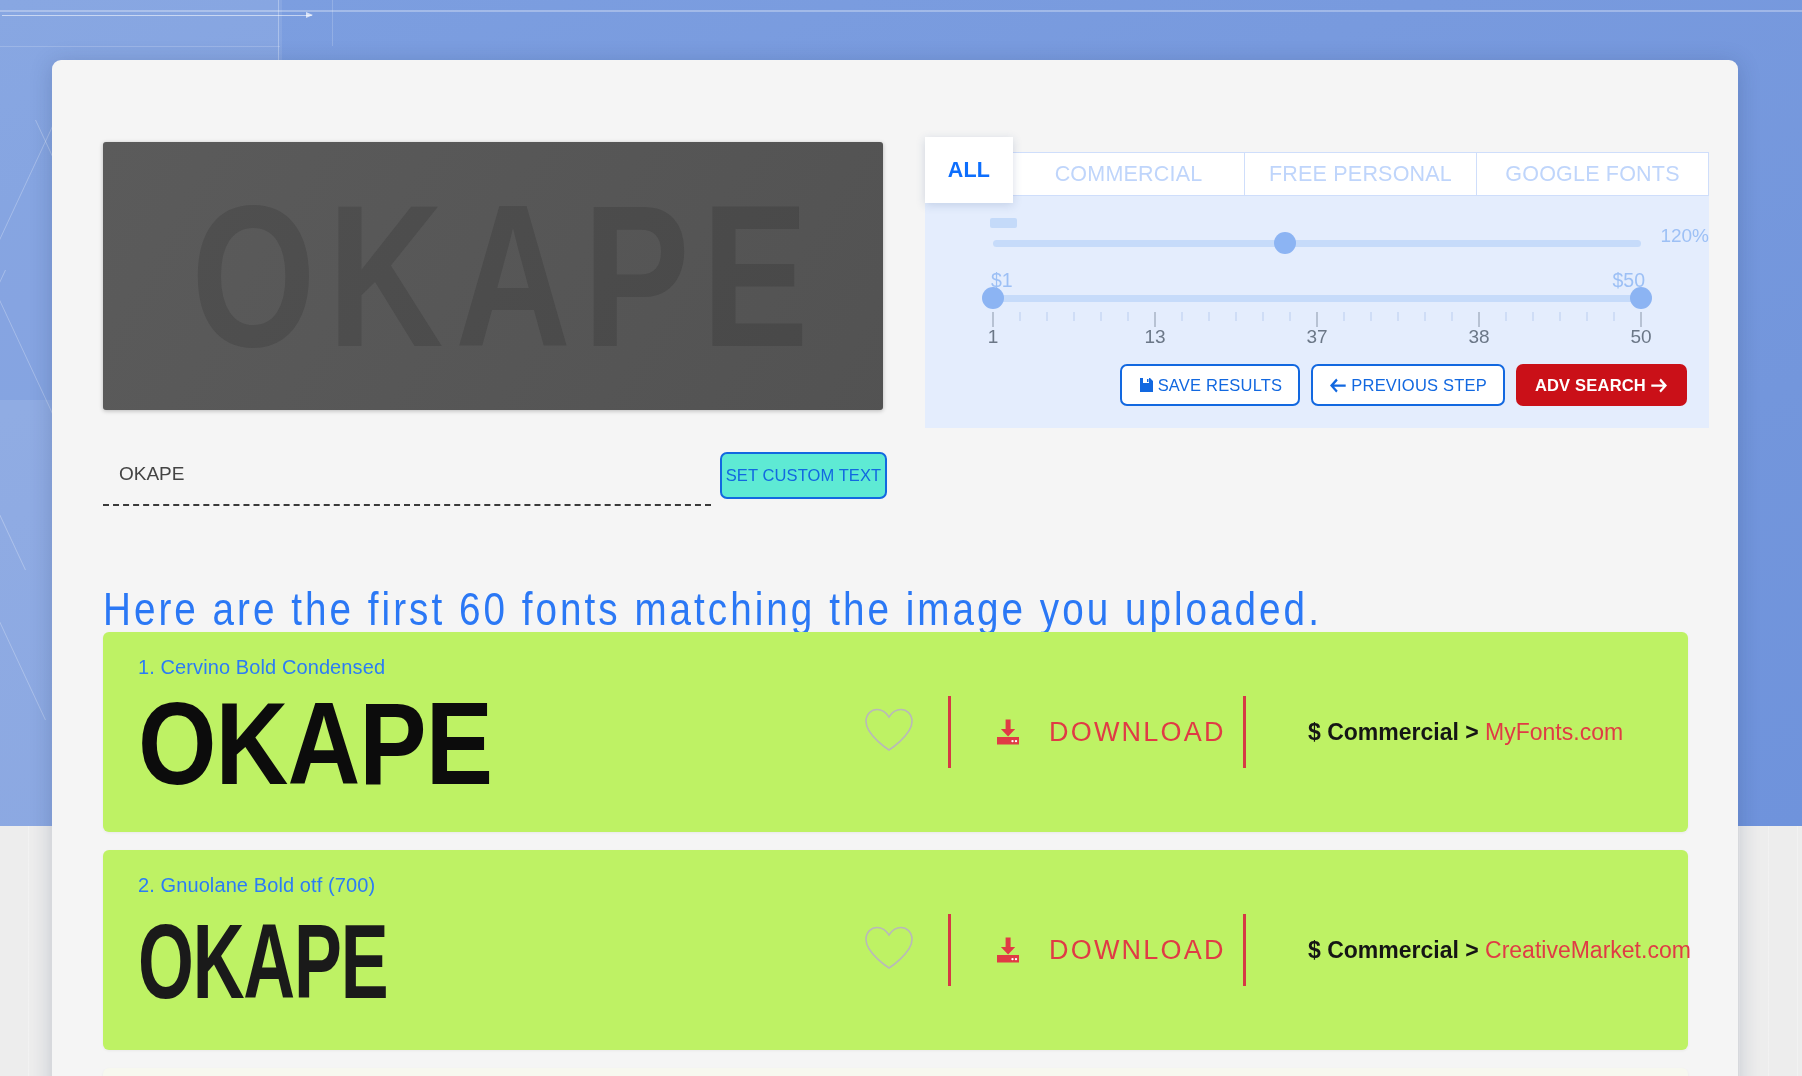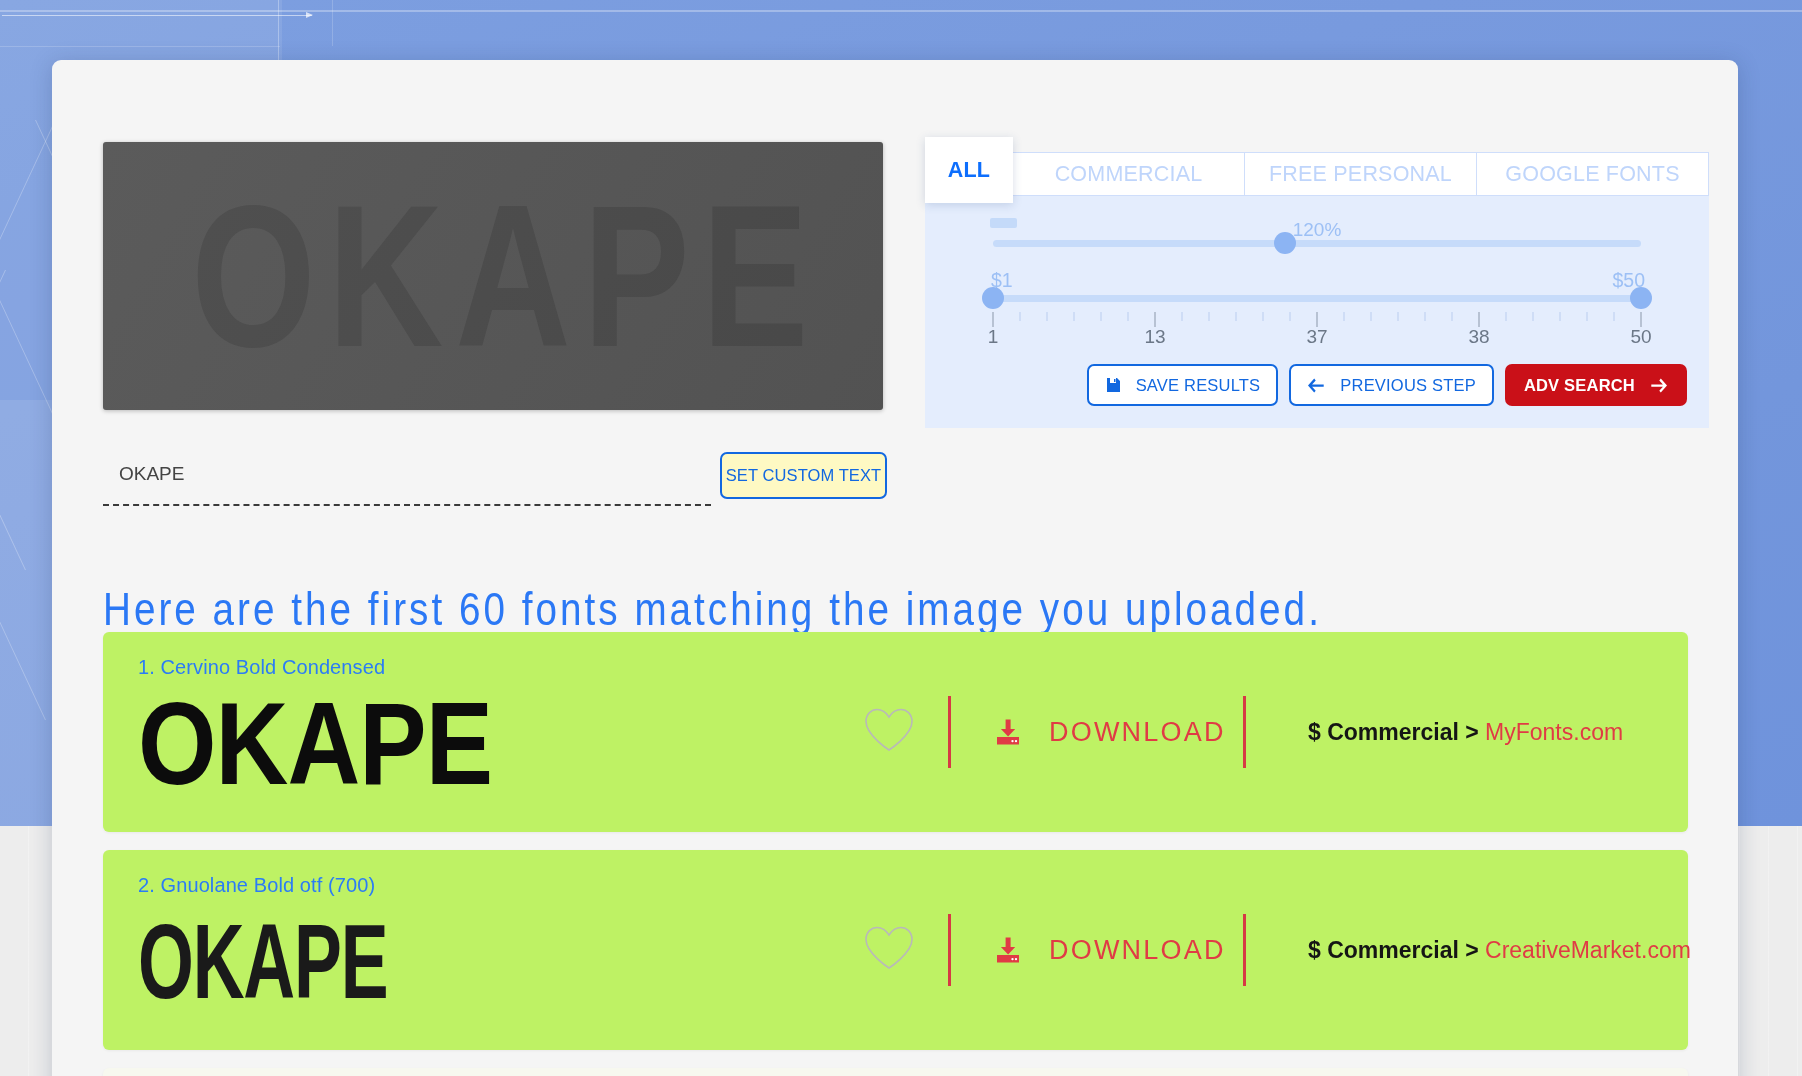--- a/index.html
+++ b/index.html
@@ -112,21 +112,21 @@
     font-size: 19px;
     color: #444;
     padding: 0 0 8px 16px;
     outline: none;
   }
   .btn-set-custom {
     position: absolute; right: 0; top: 0;
     width: 167px; height: 47px;
     border: 2px solid #1268e0;
     border-radius: 7px;
-    background: #fef9c3;
+    background: #5eead4;
     color: #1268e0;
     font-family: "Liberation Sans", sans-serif;
     font-size: 16.5px;
     font-weight: 400;
     letter-spacing: .1px;
     cursor: pointer;
     display: flex; align-items: center; justify-content: center;
   }
 
   
@@ -177,22 +177,22 @@
 
   .slider-block { position: relative; padding: 0 48px; }
   .mini-chip {
     width: 27px; height: 10px;
     background: #c4daf9;
     border-radius: 2px;
     margin: 8px 0 0 17px;
   }
   .pct-label {
     position: absolute;
-    left: 0; right: 0; top: 1px;
-    text-align: center;
+    left: 0; right: 0; top: 7px;
+    text-align: right;
     color: #9dc0f5;
     font-size: 19px;
   }
   .track {
     position: relative;
     height: 7px;
     background: #c6dbfa;
     border-radius: 4px;
     margin: 12px 20px 0 20px;
   }
@@ -239,21 +239,21 @@
   .filter-buttons {
     display: flex;
     justify-content: flex-end;
     gap: 11px;
     padding: 14px 22px 4px 0;
   }
   .fbtn {
     height: 42px;
     border-radius: 7px;
     display: flex; align-items: center; justify-content: center;
-    gap: 15px;
+    gap: 4px;
     font-family: "Liberation Sans", sans-serif;
     font-size: 16.5px;
     letter-spacing: .2px;
     cursor: pointer;
     padding: 0 16px;
   }
   .fbtn.outline {
     border: 2px solid #1268e0;
     background: #ffffff;
     color: #1268e0;

